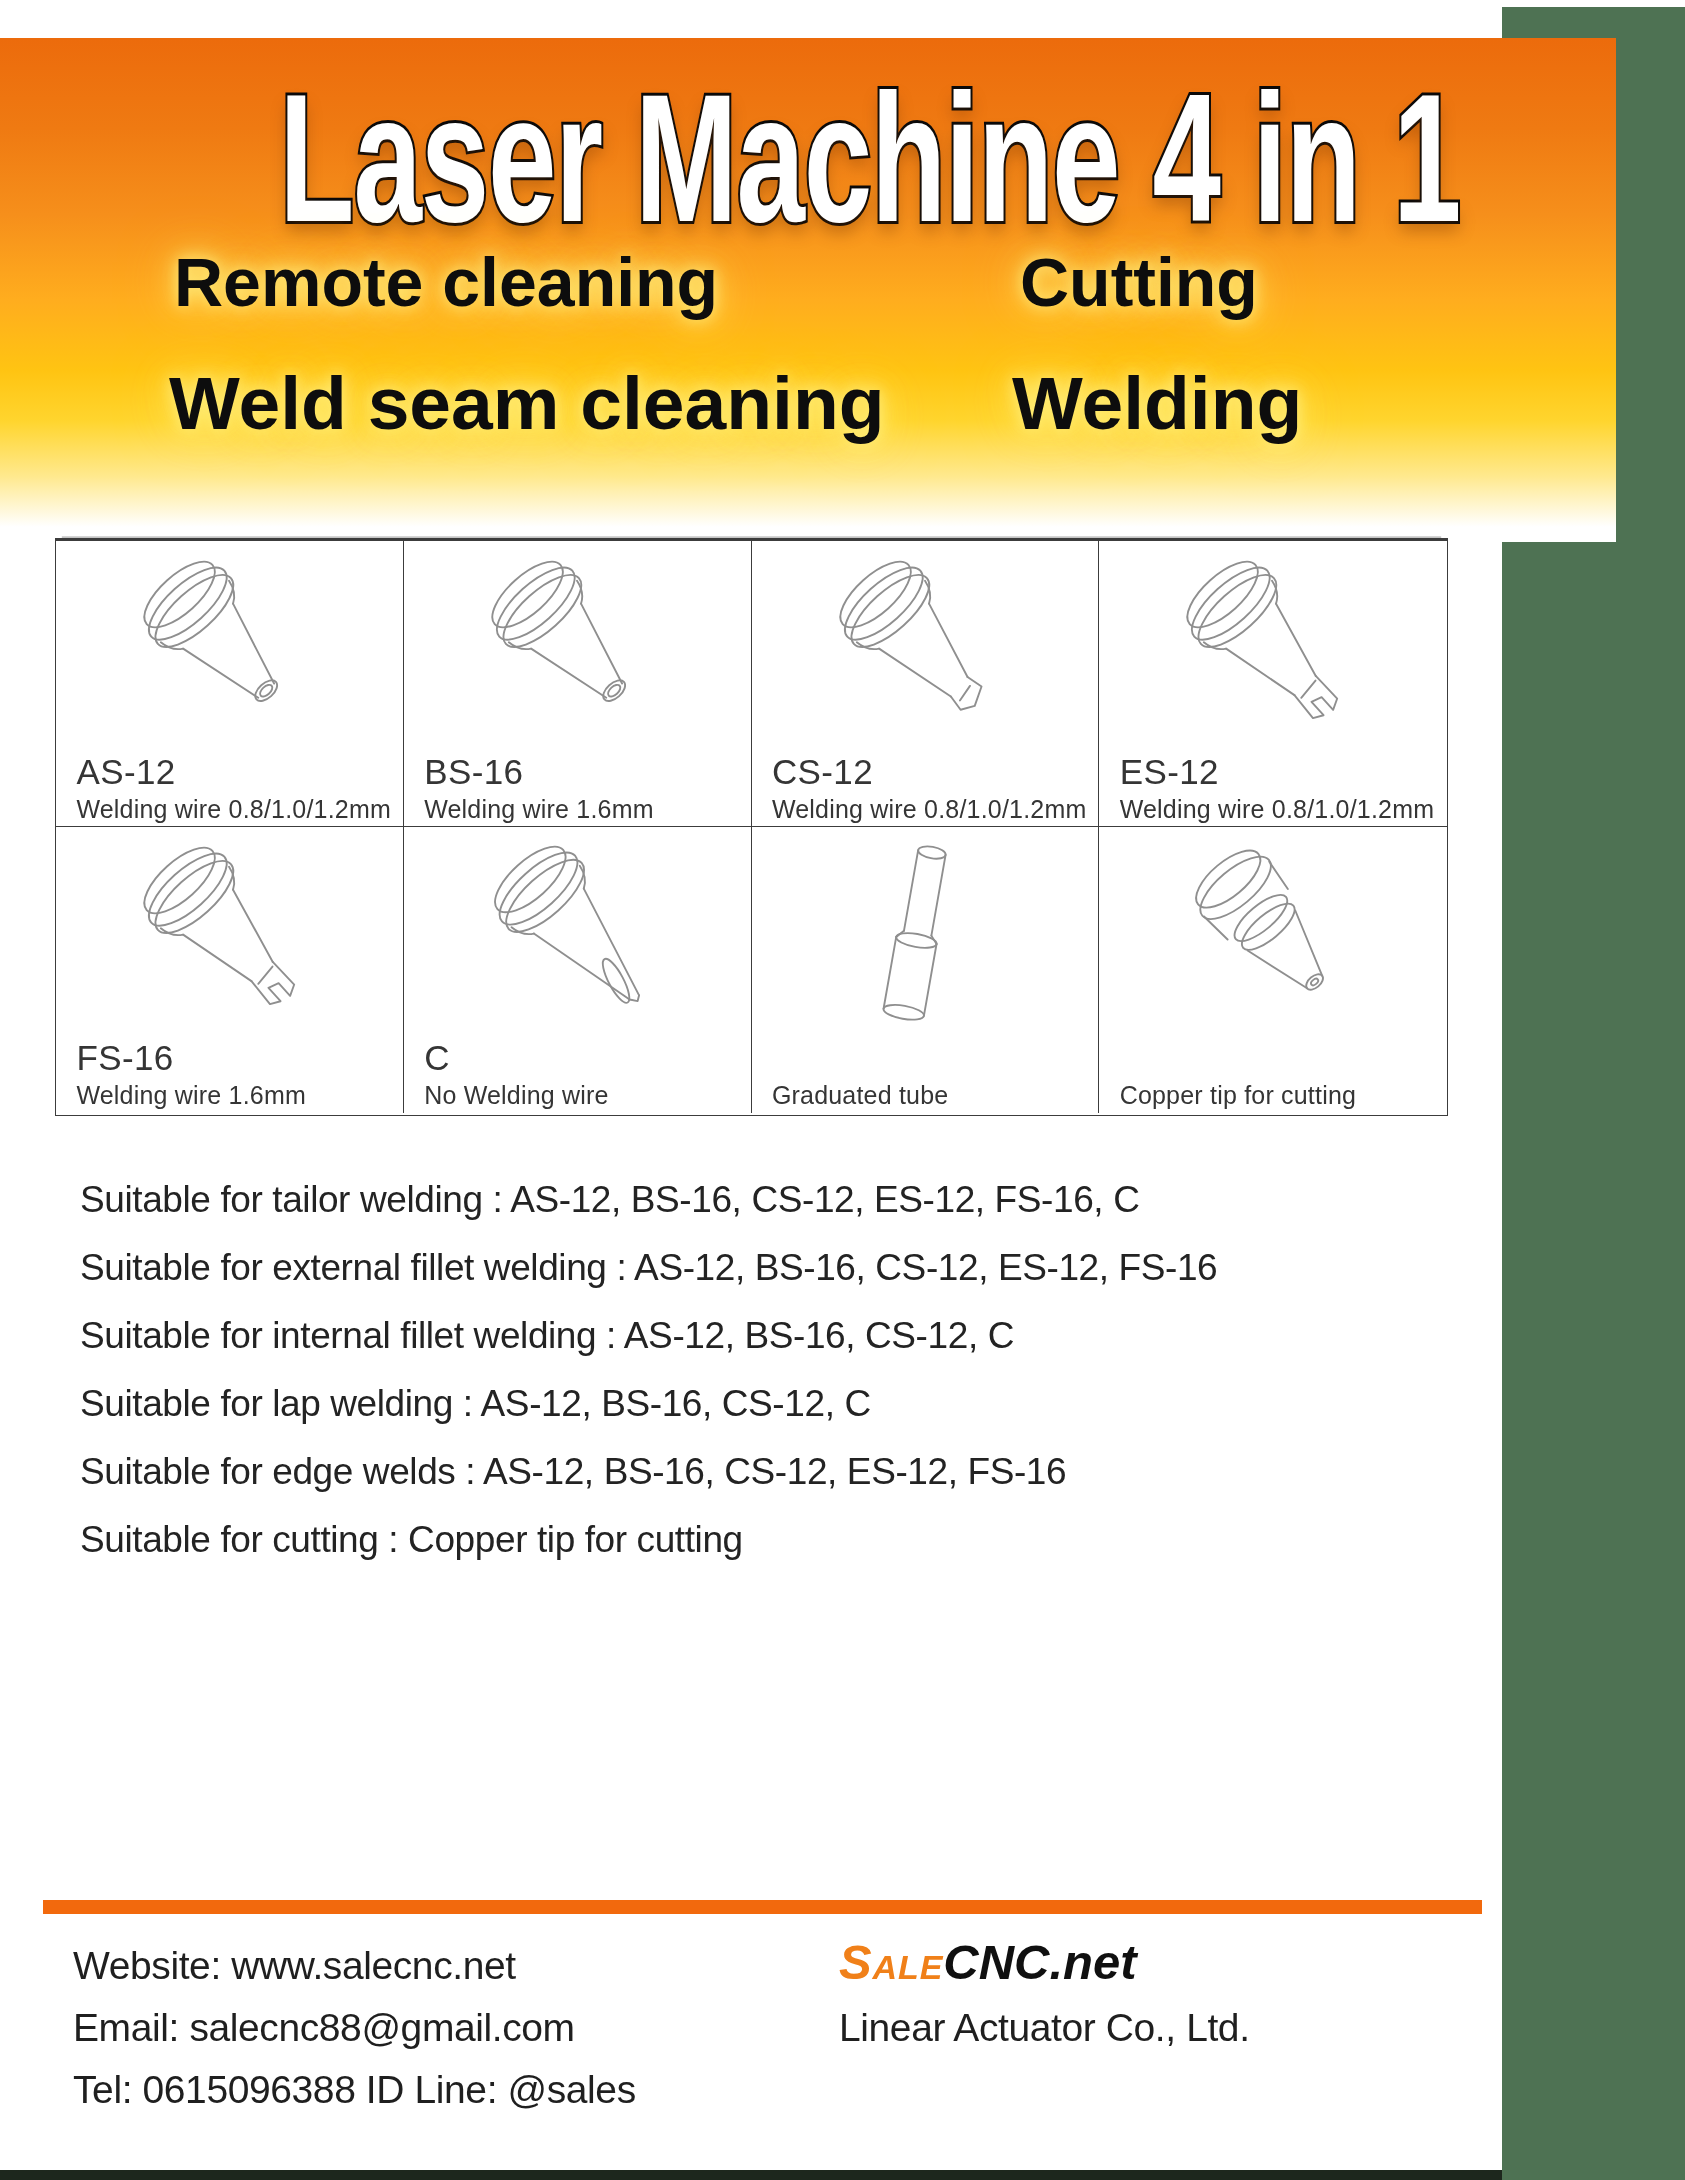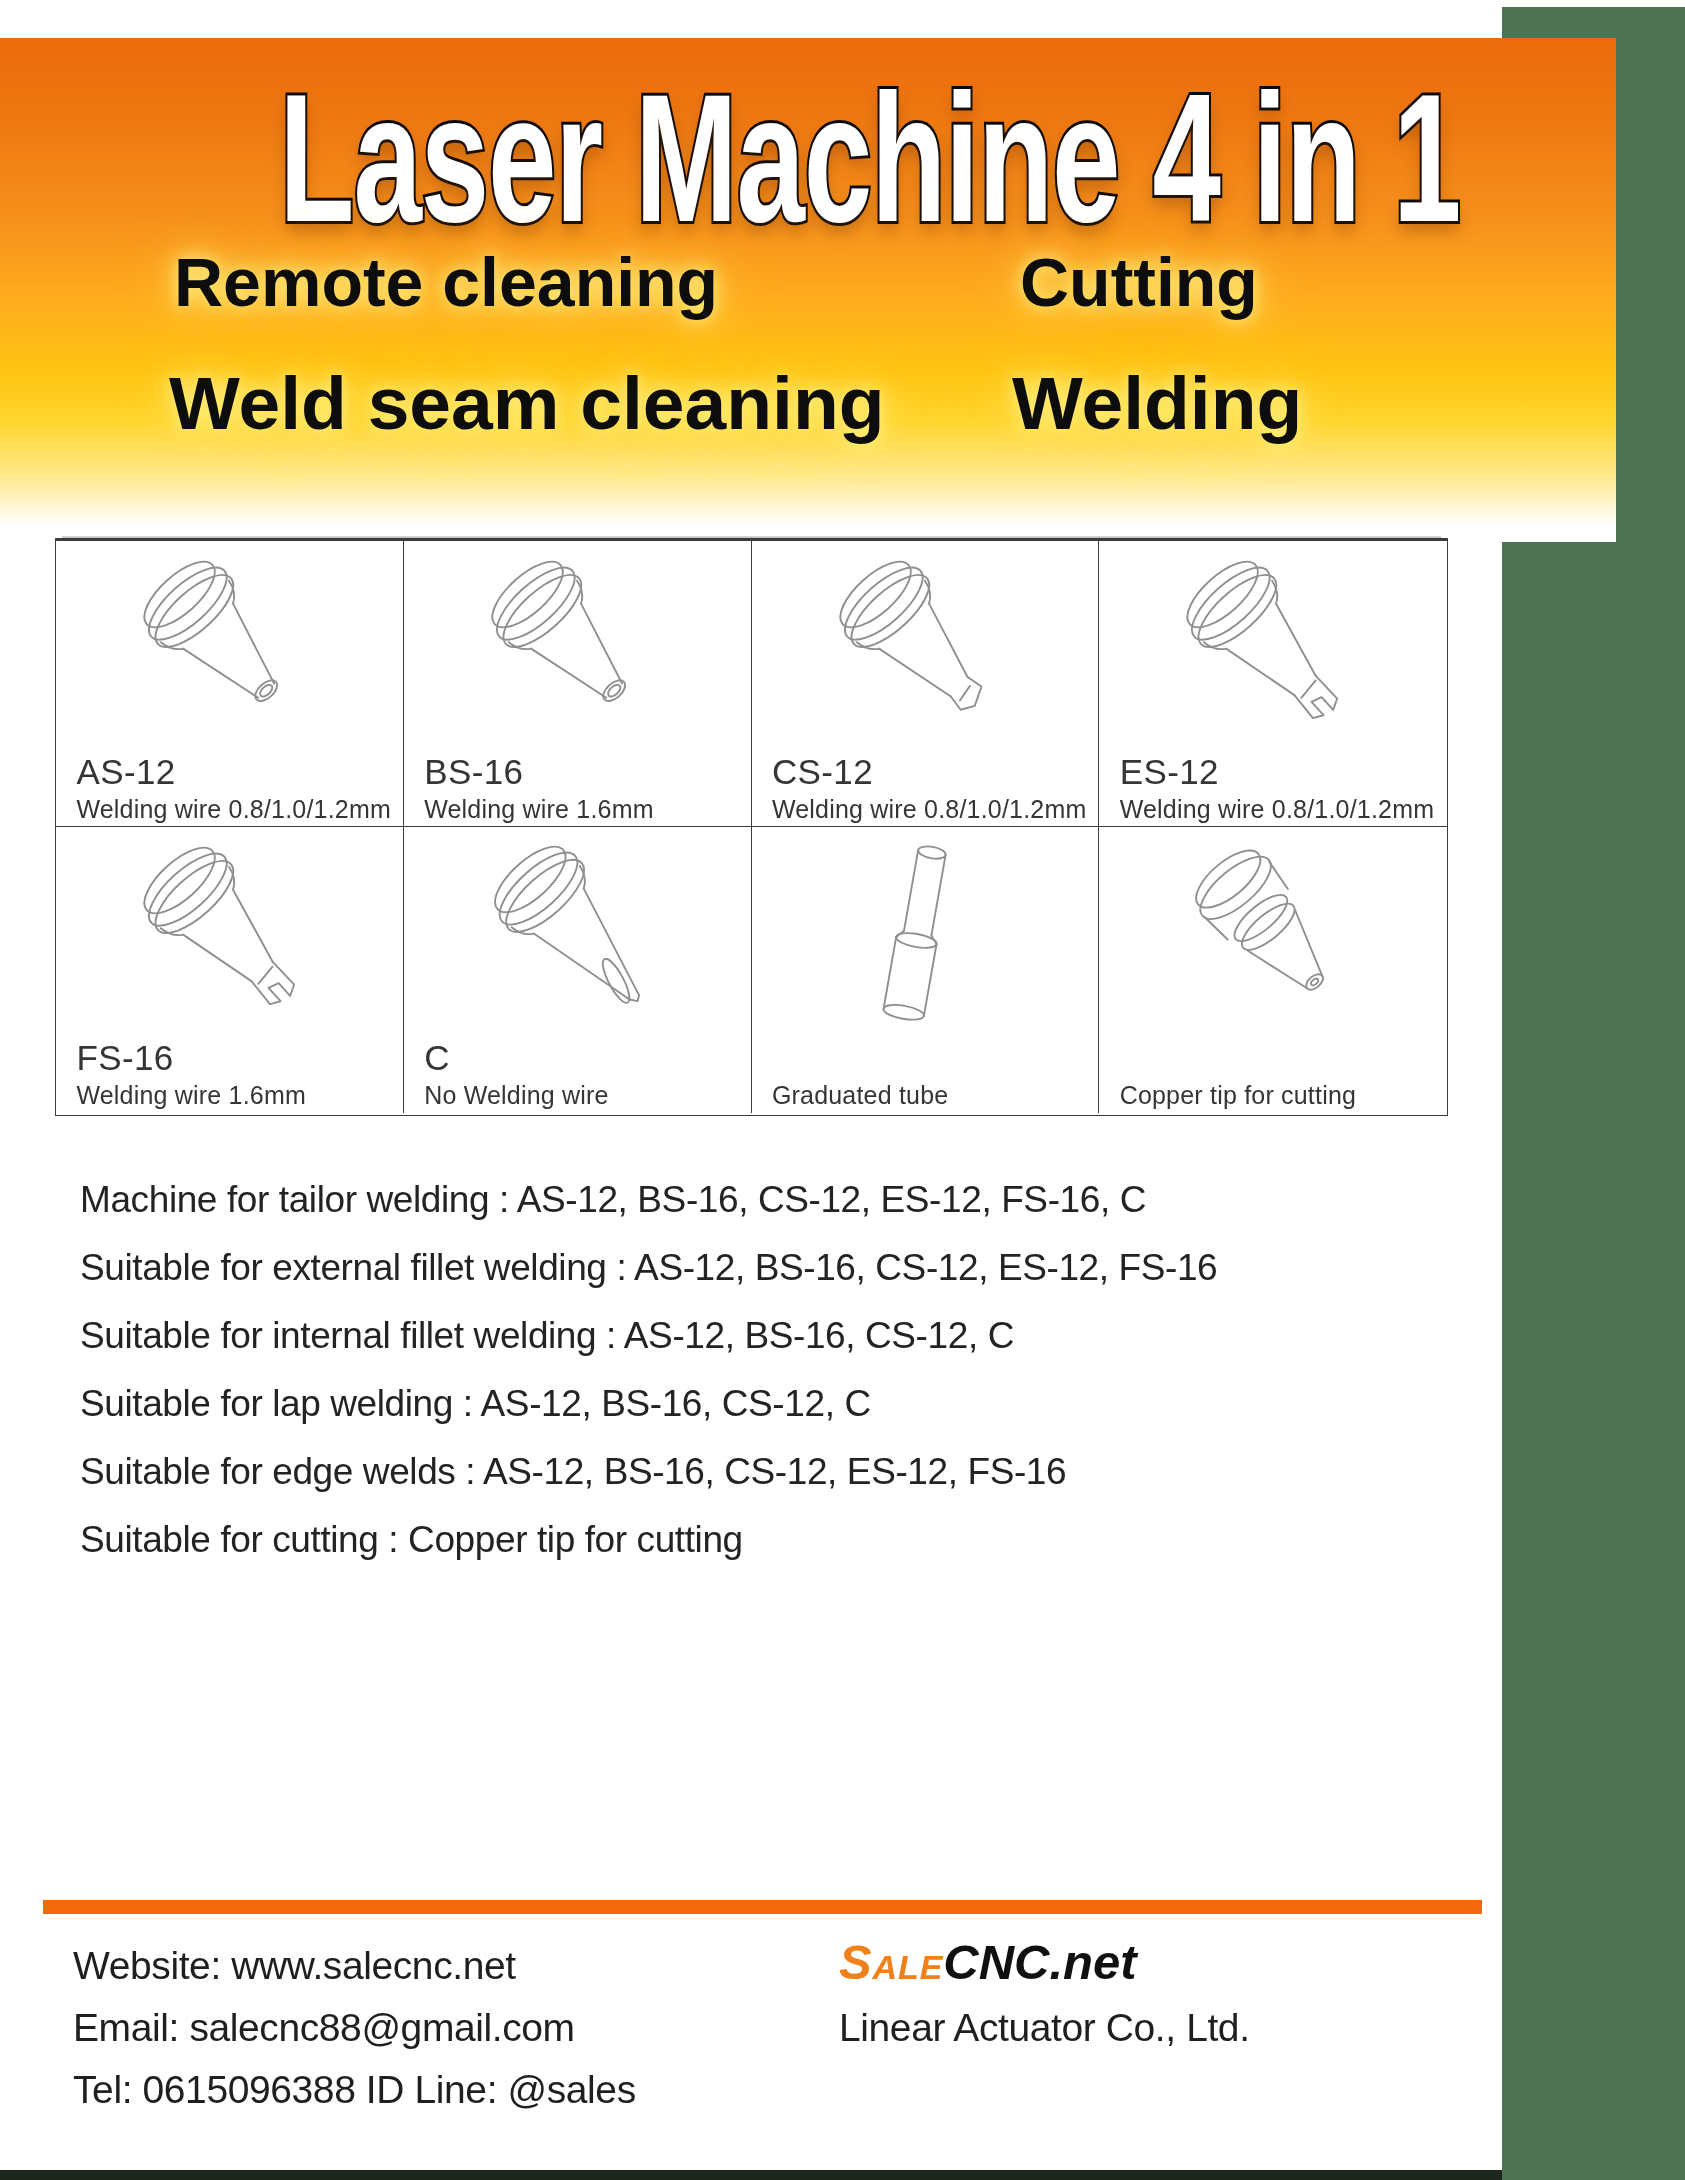--- a/index.html
+++ b/index.html
@@ -209,21 +209,21 @@
     <div class="cell">
       <svg width="324" height="213" viewBox="0 0 320 260">
           <use href="#sym-copper"></use>
         </svg>
       <div class="cell-name"></div>
       <div class="cell-desc">Copper tip for cutting</div>
     </div>
   </section>
 
   <section class="suitability">
-    <div class="suit-line">Machine for tailor welding : AS-12, BS-16, CS-12, ES-12, FS-16, C</div>
+    <div class="suit-line">Suitable for tailor welding : AS-12, BS-16, CS-12, ES-12, FS-16, C</div>
     <div class="suit-line">Suitable for external fillet welding : AS-12, BS-16, CS-12, ES-12, FS-16</div>
     <div class="suit-line">Suitable for internal fillet welding : AS-12, BS-16, CS-12, C</div>
     <div class="suit-line">Suitable for lap welding : AS-12, BS-16, CS-12, C</div>
     <div class="suit-line">Suitable for edge welds : AS-12, BS-16, CS-12, ES-12, FS-16</div>
     <div class="suit-line">Suitable for cutting : Copper tip for cutting</div>
   </section>
 
   <div class="rule"></div>
 
   <div class="contact-line c1">Website: www.salecnc.net</div>

